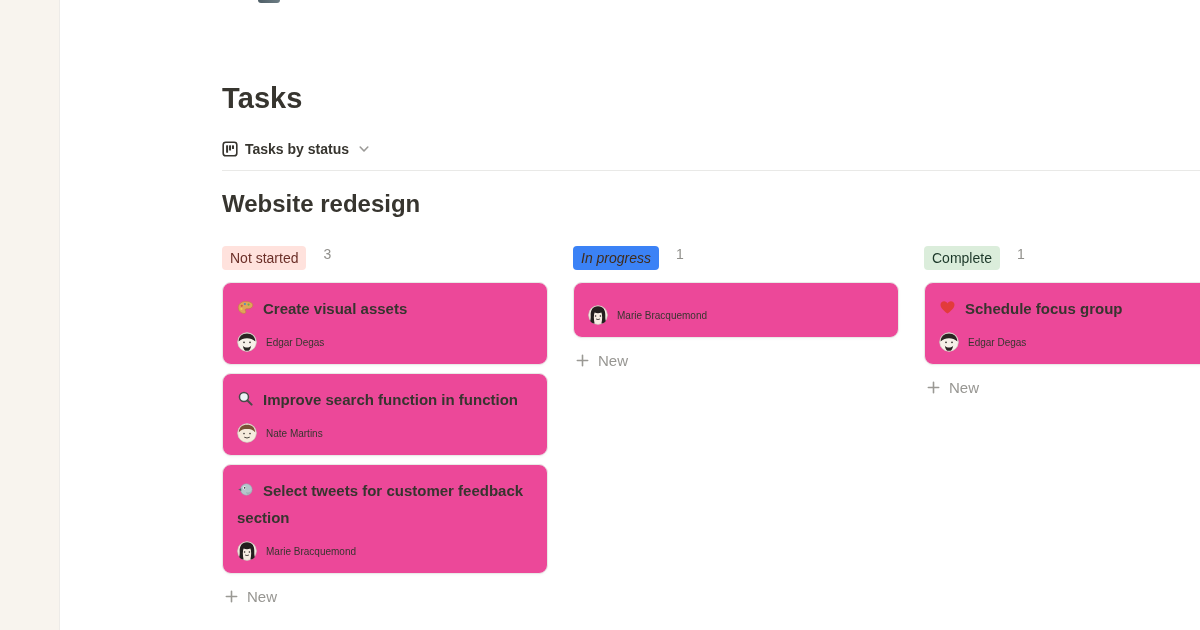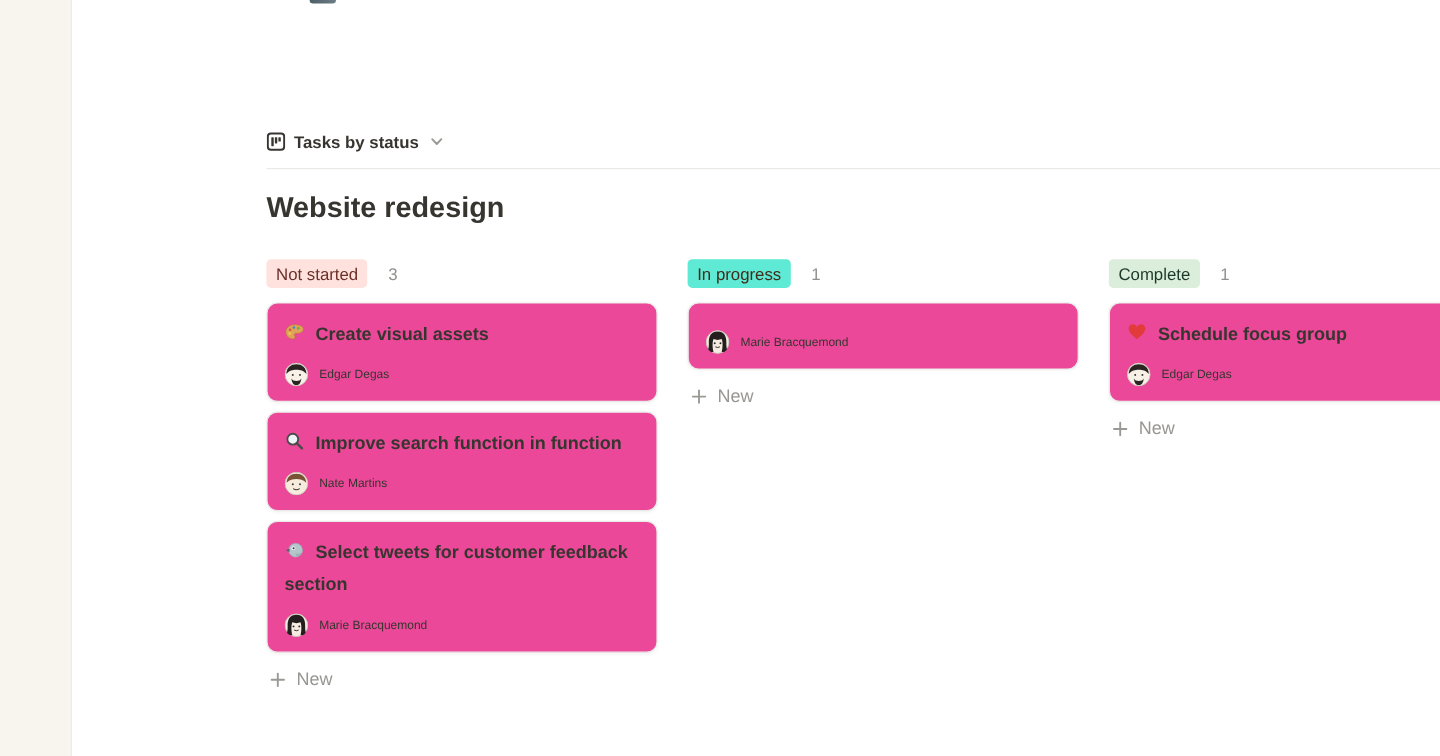--- a/index.html
+++ b/index.html
@@ -24,21 +24,21 @@
   .view-tab .vlabel { font-size: 14px; font-weight: 700; color: #37352F; }
   .view-tab .chev { display: inline-flex; margin-left: 2px; }
 
   .divider { margin-top: 9px; height: 1px; background: #E9E9E7; width: 100%; }
 
   .board-title { margin-top: 18px; font-size: 24px; line-height: 30px; font-weight: 700; }
 
   .board { margin-top: 27px; display: flex; gap: 25px; align-items: flex-start; }
   .column { width: 326px; flex: none; }
 
-  .col-header { display: flex; align-items: center; height: 24px; margin-bottom: 12px; }
+  .col-header { display: flex; align-items: flex-start; height: 24px; margin-bottom: 12px; }
   .status-badge { display: inline-block; font-size: 14px; line-height: 20px;
     padding: 2px 8px; border-radius: 4px; white-space: nowrap; cursor: pointer; }
   .col-count { margin-left: 17px; font-size: 14px; color: #91908C; }
 
   .card { background: #ec4899; border: 1px solid #E9E9E7; border-radius: 9px;
     padding: 12px 14px; margin-bottom: 8px;
     box-shadow: 0 1px 3px rgba(15,15,15,0.04); cursor: pointer; }
   .card-title { font-size: 15px; font-weight: 600; line-height: 27px; color: #37352F; }
   .card-title .cicon { display: inline-block; width: 17px; height: 17px;
     vertical-align: -2px; margin-right: 9px; }
@@ -52,20 +52,21 @@
   .new-btn .picon { display: inline-flex; width: 15px; height: 15px; }
 </style>
 </head>
 <body>
 
 <div class="app">
   <aside class="sidebar"></aside>
   <div class="page-icon-sliver"></div>
 
   <main class="main">
+    <h1 class="page-title">Tasks</h1>
 
     <div class="view-tab">
       <span class="vicon">
           <svg width="16" height="16" viewBox="0 0 16 16">
             <rect x="1.2" y="1.2" width="13.6" height="13.6" rx="2.6" fill="none" stroke="#37352F" stroke-width="1.6"></rect>
             <rect x="4.1" y="4.3" width="2" height="7.5" rx="0.5" fill="#37352F"></rect>
             <rect x="7.05" y="4.3" width="2" height="5.2" rx="0.5" fill="#37352F"></rect>
             <rect x="10" y="4.3" width="2" height="3.6" rx="0.5" fill="#37352F"></rect>
           </svg>
         </span>
@@ -157,21 +158,21 @@
               <svg width="15" height="15" viewBox="0 0 16 16">
                 <path d="M8 2.5 V13.5 M2.5 8 H13.5" stroke="#9A9994" stroke-width="1.7" stroke-linecap="round"></path>
               </svg>
             </span>
           <span>New</span>
         </div>
       </section>
 
       <section class="column">
         <div class="col-header">
-          <span class="status-badge" style="background: #5eead4; color: rgb(64, 44, 27);">In progress</span>
+          <span class="status-badge" style="background: #3b82f6; color: rgb(64, 44, 27); font-style: italic;">In progress</span>
           <span class="col-count">1</span>
         </div>
 
         <article class="card">
           <div class="assignee">
             <span class="avatar">
                 <svg width="20" height="20" viewBox="0 0 20 20">
                   <circle cx="10" cy="10" r="9.5" fill="#F6ECE2" stroke="#C9C2B8" stroke-width="0.8"></circle>
                   <path d="M10 1.2 C4.8 1.2 2.4 5 2.7 10.6 C2.9 13.8 2.2 16.6 1.6 18.4 L6.6 18.4 C5.6 14.6 5.6 9.8 6.6 7.6 C8.8 8.5 11.2 8.5 13.4 7.6 C14.4 9.8 14.4 14.6 13.4 18.4 L18.4 18.4 C17.8 16.6 17.1 13.8 17.3 10.6 C17.6 5 15.2 1.2 10 1.2 Z" fill="#231F1E"></path>
                   <circle cx="7.6" cy="11" r="0.8" fill="#2A2522"></circle>

